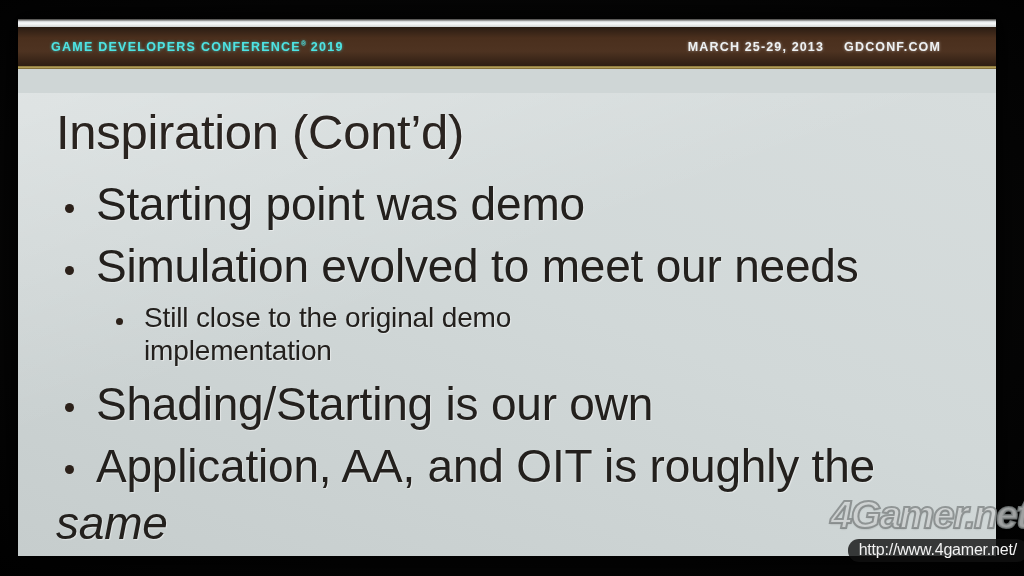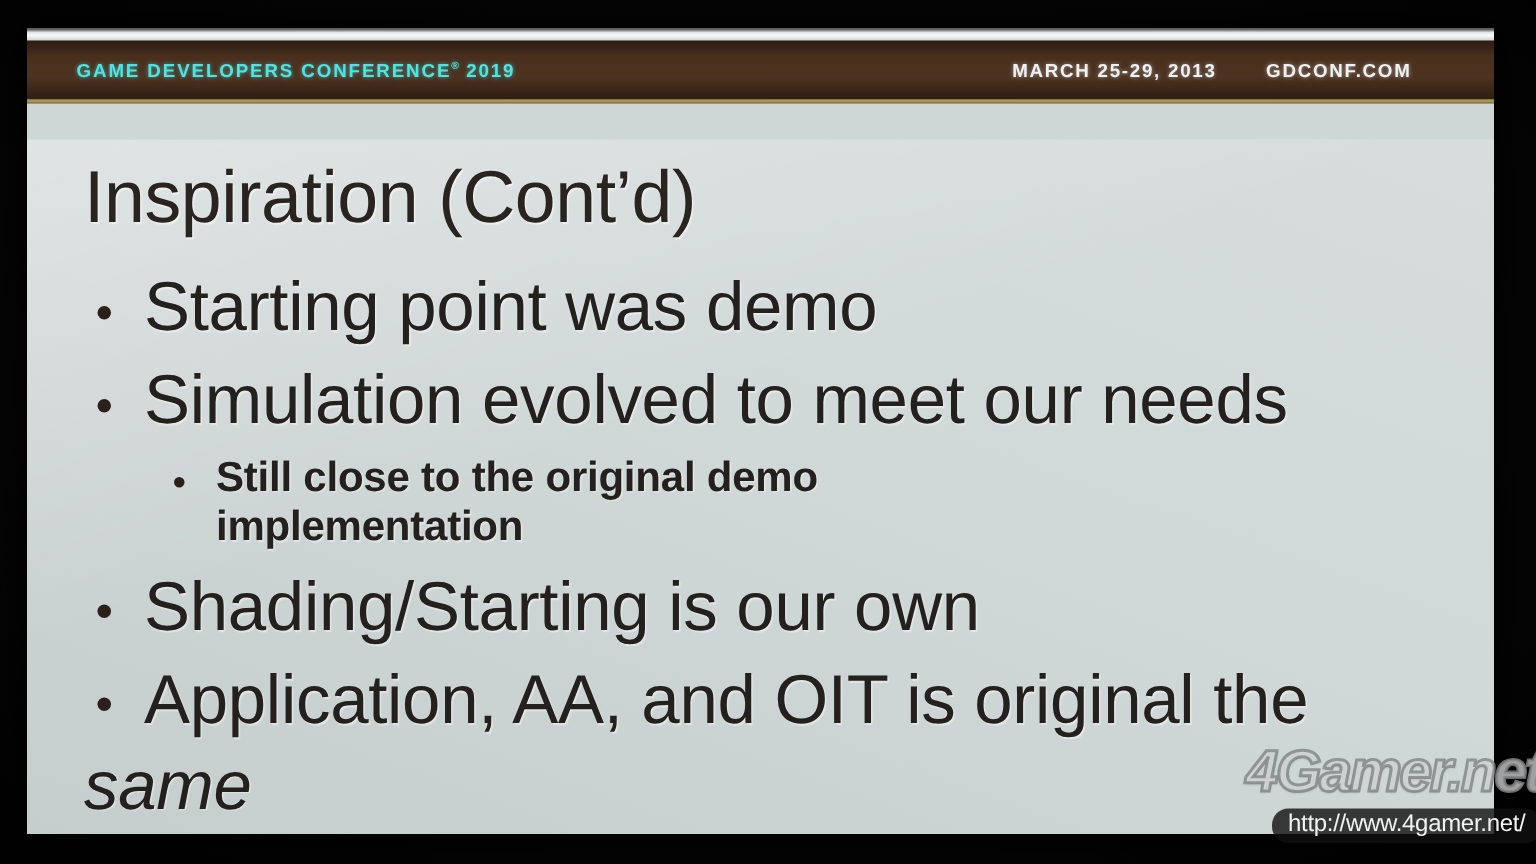--- a/index.html
+++ b/index.html
@@ -50,21 +50,21 @@
     position:absolute; left:33px; top:50%; transform:translateY(-50%);
     color:#4de4e4;
     font-size:12.5px; font-weight:bold; letter-spacing:1.25px;
     white-space:nowrap;
     text-shadow:0 0 3px rgba(77,228,228,.65);
   }
   .gdc-left .reg { font-size:7px; vertical-align:super; letter-spacing:0; }
 
   .gdc-right {
     position:absolute; right:55px; top:50%; transform:translateY(-50%);
-    display:flex; align-items:flex-start; gap:33px;
+    display:flex; align-items:flex-start; gap:20px;
     white-space:nowrap;
   }
   .gdc-right span {
     color:#eef2f4;
     font-size:12.5px; font-weight:bold; letter-spacing:1.15px;
     text-shadow:0 0 3px rgba(255,255,255,.5);
   }
 
   
   #slide-body {
@@ -105,21 +105,21 @@
     background:#2c211a;
   }
   
   li.b1 .wrap { display:block; margin-left:-40px;font-style:italic; }
 
   ul.lvl2 { list-style:none; margin:3px 0 8px 0; }
   li.b2 {
     position:relative;
     padding-left:88px;
     font-size:28px;
-    font-weight:700;
+    font-weight:400;
     color:#23201d;
     line-height:1.20;
     letter-spacing:-.15px;
     text-shadow:1px 1px 1px rgba(255,255,255,.45);
   }
   li.b2 > .dot2 {
     position:absolute; left:60px; top:.62em;
     width:7px; height:7px; border-radius:50%;
     background:#2c211a;
   }
@@ -197,21 +197,21 @@
           </li>
         </ul>
 
         <li class="b1">
           <span class="dot1"></span>
           <span>Shading/Starting is our own</span>
         </li>
 
         <li class="b1">
           <span class="dot1"></span>
-          <span>Application, AA, and OIT is original the</span>
+          <span>Application, AA, and OIT is roughly the</span>
           <span class="wrap">same</span>
         </li>
 
       </ul>
     </div>
   </div>
 
   <div id="watermark">
     <div id="wm-logo">4Gamer.net</div>
     <div><span id="wm-url">http://www.4gamer.net/</span></div>

